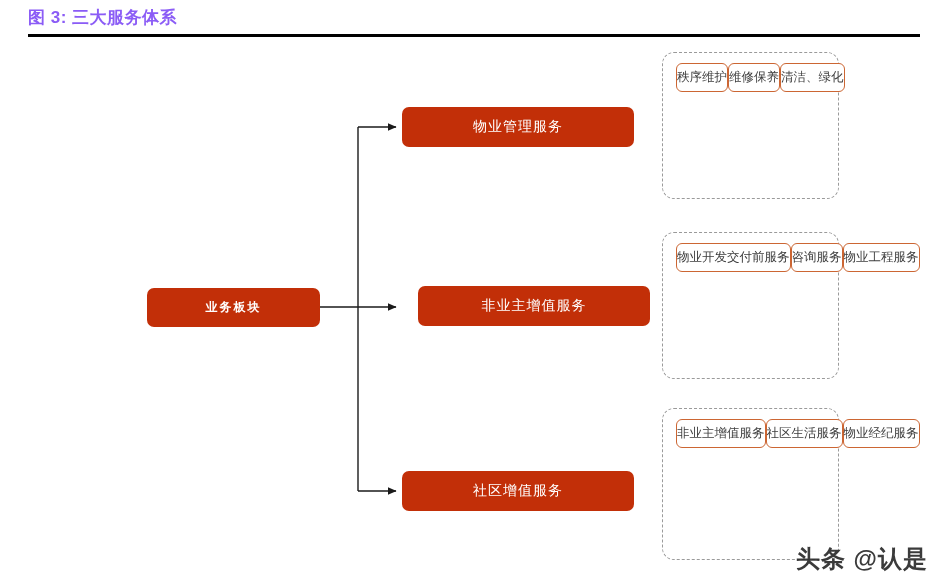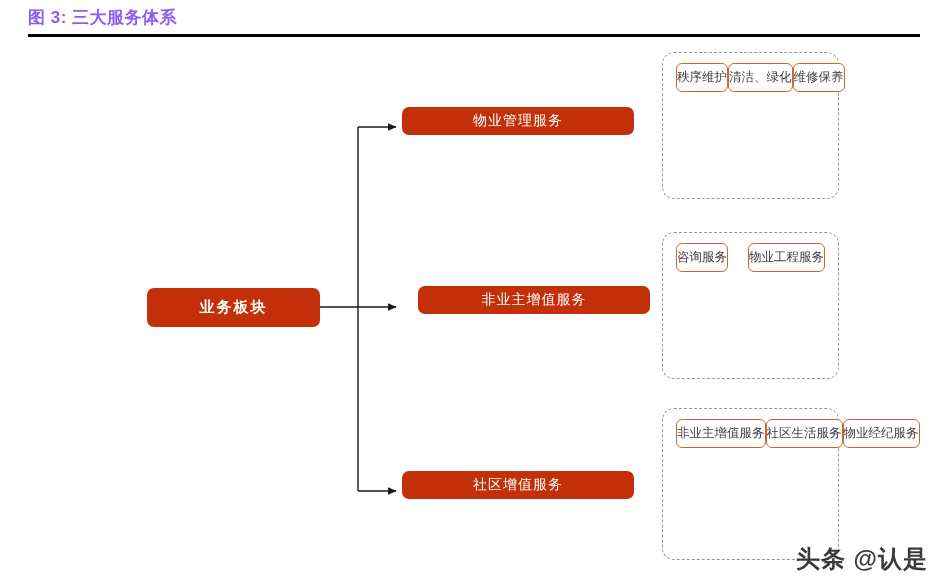--- a/index.html
+++ b/index.html
@@ -64,28 +64,28 @@
     justify-content: center;
     font-size: 14px;
     letter-spacing: 1px;
     box-sizing: border-box;
   }
   #root-box {
     left: 147px;
     top: 248px;
     width: 173px;
     height: 39px;
-    font-size: 15px;
+    font-size: 12px;
     font-weight: bold;
     letter-spacing: 2px;
   }
   .branch-box {
     left: 402px;
     width: 232px;
-    height: 28px;
+    height: 40px;
   }
   #branch-box-0 { top: 67px; }
   #branch-box-1 { top: 246px; margin-left: 16px; }
   #branch-box-2 { top: 431px; }
 
   
   .group {
     position: absolute;
     left: 662px;
     width: 177px;
@@ -156,25 +156,26 @@
   </svg>
 
   <div class="solid-box" id="root-box">业务板块</div>
 
   <div class="solid-box branch-box" id="branch-box-0">物业管理服务</div>
   <div class="solid-box branch-box" id="branch-box-1">非业主增值服务</div>
   <div class="solid-box branch-box" id="branch-box-2">社区增值服务</div>
 
   <div class="group" id="group-0">
     <div class="leaf-box">秩序维护</div>
+    <div class="leaf-box">维修保养</div>
     <div class="leaf-box">清洁、绿化</div>
-    <div class="leaf-box">维修保养</div>
   </div>
 
   <div class="group" id="group-1">
+    <div class="leaf-box">物业开发交付前服务</div>
     <div class="leaf-box">咨询服务</div>
     <div class="leaf-box">物业工程服务</div>
   </div>
 
   <div class="group" id="group-2">
     <div class="leaf-box">非业主增值服务</div>
     <div class="leaf-box">社区生活服务</div>
     <div class="leaf-box">物业经纪服务</div>
   </div>
 

